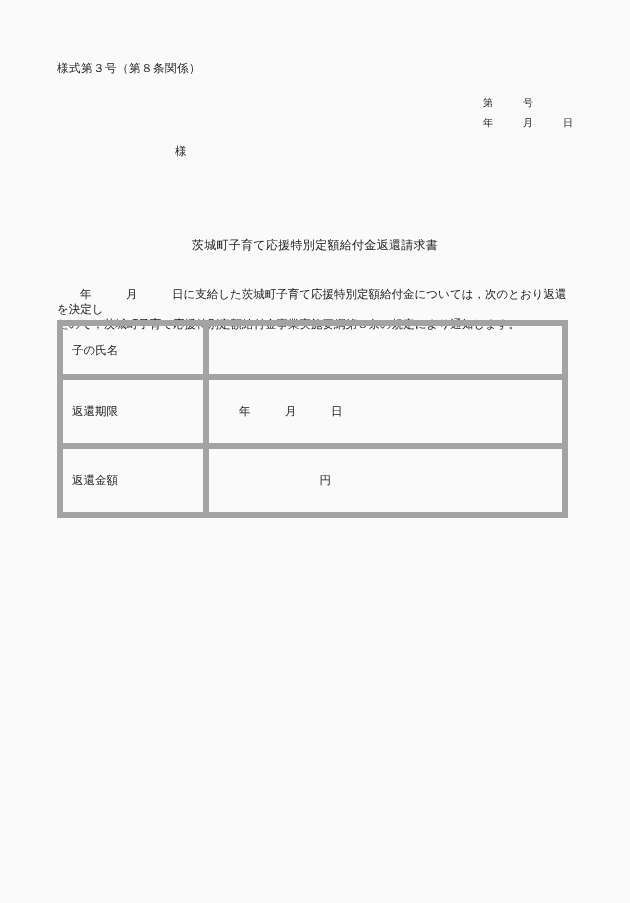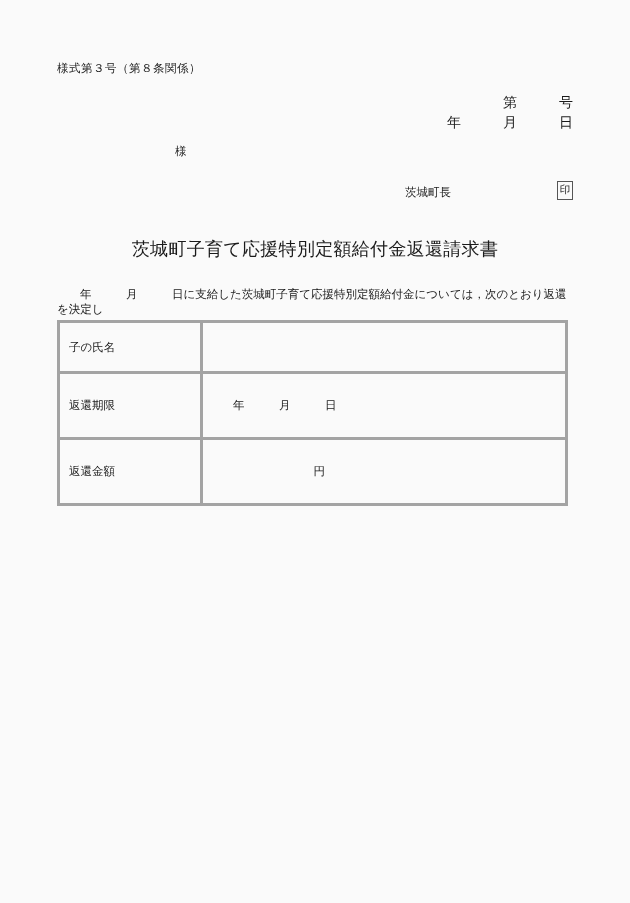--- a/index.html
+++ b/index.html
@@ -31,22 +31,22 @@
     font-size: 11.5px;
     letter-spacing: 0.5px;
     white-space: nowrap;
   }
 
   
   .doc-meta {
     position: absolute;
     right: 57px;
     top: 93px;
-    font-size: 14px;
-    text-align: right;
+    font-size: 10px;
+    text-align: left;
     line-height: 20px;
   }
   .doc-meta .meta-line {
     white-space: pre;
   }
 
   
   .addressee {
     position: absolute;
     left: 175px;
@@ -83,21 +83,21 @@
     overflow: hidden;
   }
 
   
   .doc-title {
     position: absolute;
     left: 0;
     right: 0;
     top: 237px;
     text-align: center;
-    font-size: 18px;
+    font-size: 12px;
     letter-spacing: 0.3px;
   }
 
   
   .body-text {
     position: absolute;
     left: 57px;
     top: 287px;
     width: 513px;
     font-size: 11.5px;
@@ -111,21 +111,21 @@
   .form-table {
     position: absolute;
     left: 57px;
     top: 320px;
     width: 511px;
     border-collapse: collapse;
     table-layout: fixed;
     font-size: 11.5px;
   }
   .form-table td {
-    border: 3px solid #a3a3a3;
+    border: 6px solid #a3a3a3;
     height: 24px;
     padding: 0 0 0 9px;
     vertical-align: middle;
     white-space: pre;
   }
   .form-table td.label-cell {
     width: 131px;
   }
   .form-table td.value-cell {
     padding-left: 0;
@@ -143,29 +143,26 @@
 
   <div class="form-number">様式第３号（第８条関係）</div>
 
   <div class="doc-meta">
     <div class="meta-line">第　　　号</div>
     <div class="meta-line">年　　　月　　　日</div>
   </div>
 
   <div class="addressee">様</div>
 
-  <div class="issuer-row">
-    <span class="issuer-name">茨城町長</span>
-    <span class="seal-box">印</span>
-  </div>
 
   <div class="doc-title">茨城町子育て応援特別定額給付金返還請求書</div>
 
   <div class="body-text">
     <div class="body-line">　　年　　　月　　　日に支給した茨城町子育て応援特別定額給付金については，次のとおり返還を決定し</div>
+    <div class="body-line">たので，茨城町子育て応援特別定額給付金事業実施要綱第８条の規定により通知します。</div>
   </div>
 
   <table class="form-table">
     <tbody>
       <tr>
         <td class="label-cell">子の氏名</td>
         <td class="value-cell">
           <span class="value-inner"></span>
         </td>
       </tr>

